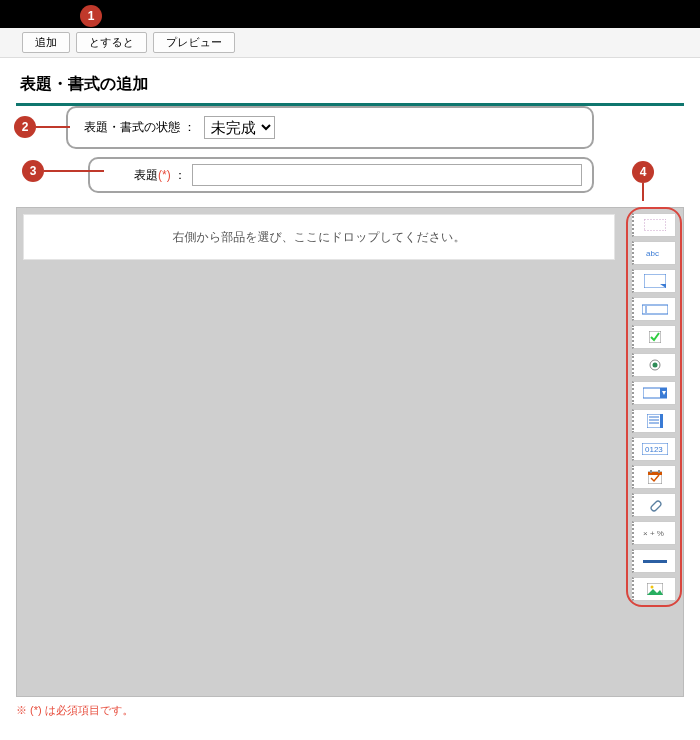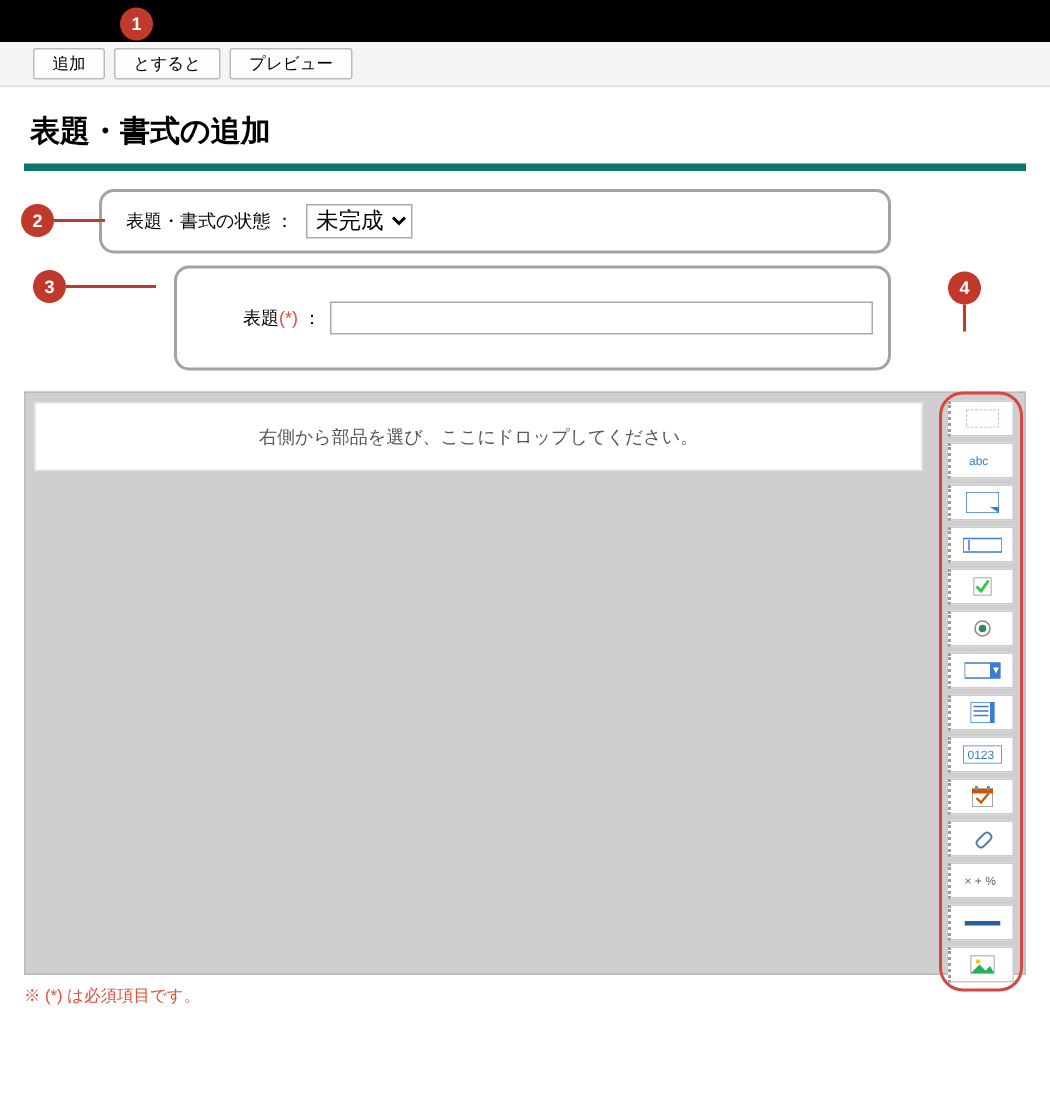--- a/index.html
+++ b/index.html
@@ -3,32 +3,32 @@
 <meta charset="utf-8">
 <style>
   * { box-sizing: border-box; margin: 0; padding: 0; }
   body { font-family: "Hiragino Kaku Gothic Pro", "Meiryo", sans-serif; font-size: 12px; background: #fff; width: 700px; }
   .topbar-black { background: #000; height: 28px; position: relative; }
   .callout { position: absolute; width: 22px; height: 22px; border-radius: 50%; background: #c0392b; color: #fff; font-weight: bold; font-size: 12px; display: flex; align-items: center; justify-content: center; z-index: 10; }
   .callout-line { position: absolute; background: #c0392b; z-index: 5; }
   .button-row { background: #f5f5f5; padding: 4px 22px; display: flex; gap: 6px; border-bottom: 1px solid #ddd; }
   .button-row button { font-size: 11px; padding: 2px 12px; background: #fdfdfd; border: 1px solid #bbb; border-radius: 2px; cursor: pointer; }
   .content { padding: 10px 16px 6px 16px; }
-  .page-title { font-size: 20px; font-weight: bold; padding: 6px 0 8px 4px; border-bottom: 5px solid #0f766e; margin-bottom: 12px; }
+  .page-title { font-size: 16px; font-weight: bold; padding: 6px 0 8px 4px; border-bottom: 3px solid #0f766e; }
   .red-box { border: 2px solid #a3a3a3; border-radius: 10px; padding: 8px 12px; margin-bottom: 8px; position: relative; }
   .status-row { display: flex; align-items: center; gap: 8px; padding-left: 4px; }
   .status-row label { font-size: 12px; }
   select { font-size: 15px; padding: 1px 2px; border: 1px solid #aaa; background: #fff; }
   .hint { color: #1a5fd8; font-size: 11px; margin-top: 4px; margin-left: 118px; }
   .title-row { display: flex; align-items: center; gap: 6px; padding-left: 34px; }
   .title-row .lbl { font-size: 12px; }
   .title-row .req { color: #e74c3c; }
   .title-row input { flex: 1; border: 1px solid #aaa; padding: 3px 4px; font-size: 12px; }
   .builder-wrap { position: relative; margin-top: 14px; }
-  .builder { background: #cfcfcf; border: 1px solid #bbb; height: 389px; display: flex; padding: 6px; gap: 4px; }
+  .builder { background: #cfcfcf; border: 1px solid #bbb; height: 490px; display: flex; padding: 6px; gap: 4px; }
   .drop-area { background: #fff; height: 46px; flex: 1; display: flex; align-items: center; justify-content: center; color: #555; font-size: 12px; border: 1px solid #e4e4e4; }
   .palette-box { border: 2px solid #d9463e; border-radius: 16px; padding: 4px 4px; position: absolute; right: 2px; top: 0px; }
   .palette { display: flex; flex-direction: column; gap: 4px; }
   .tool { width: 44px; height: 24px; background: #fff; border: 1px solid #ccc; border-left: 2px dotted #999; display: flex; align-items: center; justify-content: center; cursor: move; }
   .tool svg { display: block; }
   .required-note { color: #e74c3c; font-size: 11px; margin-top: 6px; }
   .spacer-right { width: 58px; flex: none; }
 </style>
 </head>
 <body>
@@ -55,21 +55,21 @@
         <select>
           <option>未完成</option>
         </select>
       </div>
     </div>
   </div>
 
   <div style="position:relative;">
     <div class="callout" style="left:6px; top:3px;">3</div>
     <div class="callout-line" style="left:28px; top:13px; width:60px; height:2px;"></div>
-    <div class="red-box" style="margin-left:100px; margin-right:90px; padding:22px 10px;">
+    <div class="red-box" style="margin-left:72px; margin-right:90px; padding:5px 10px;">
       <div class="title-row">
         <span class="lbl">
           <span>表題</span><span class="req">(*)</span> <span>：</span>
         </span>
         <input type="text" value="" style="">
       </div>
     </div>
 
     <div class="callout" style="right:30px; top:4px;">4</div>
     <div class="callout-line" style="right:40px; top:26px; width:2px; height:18px;"></div>

